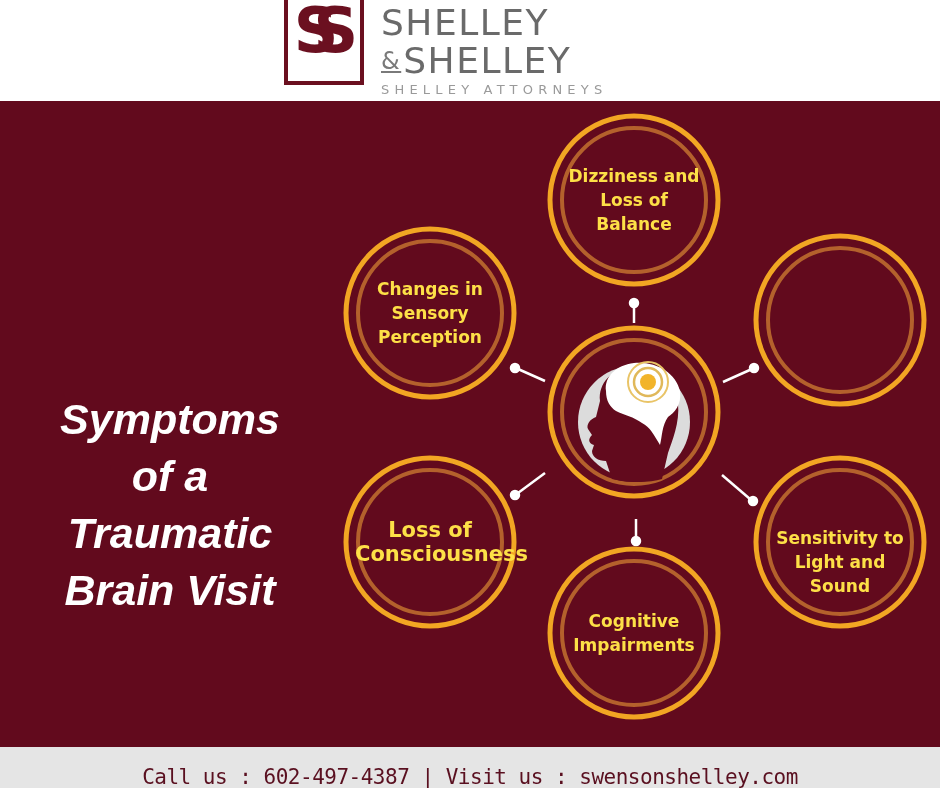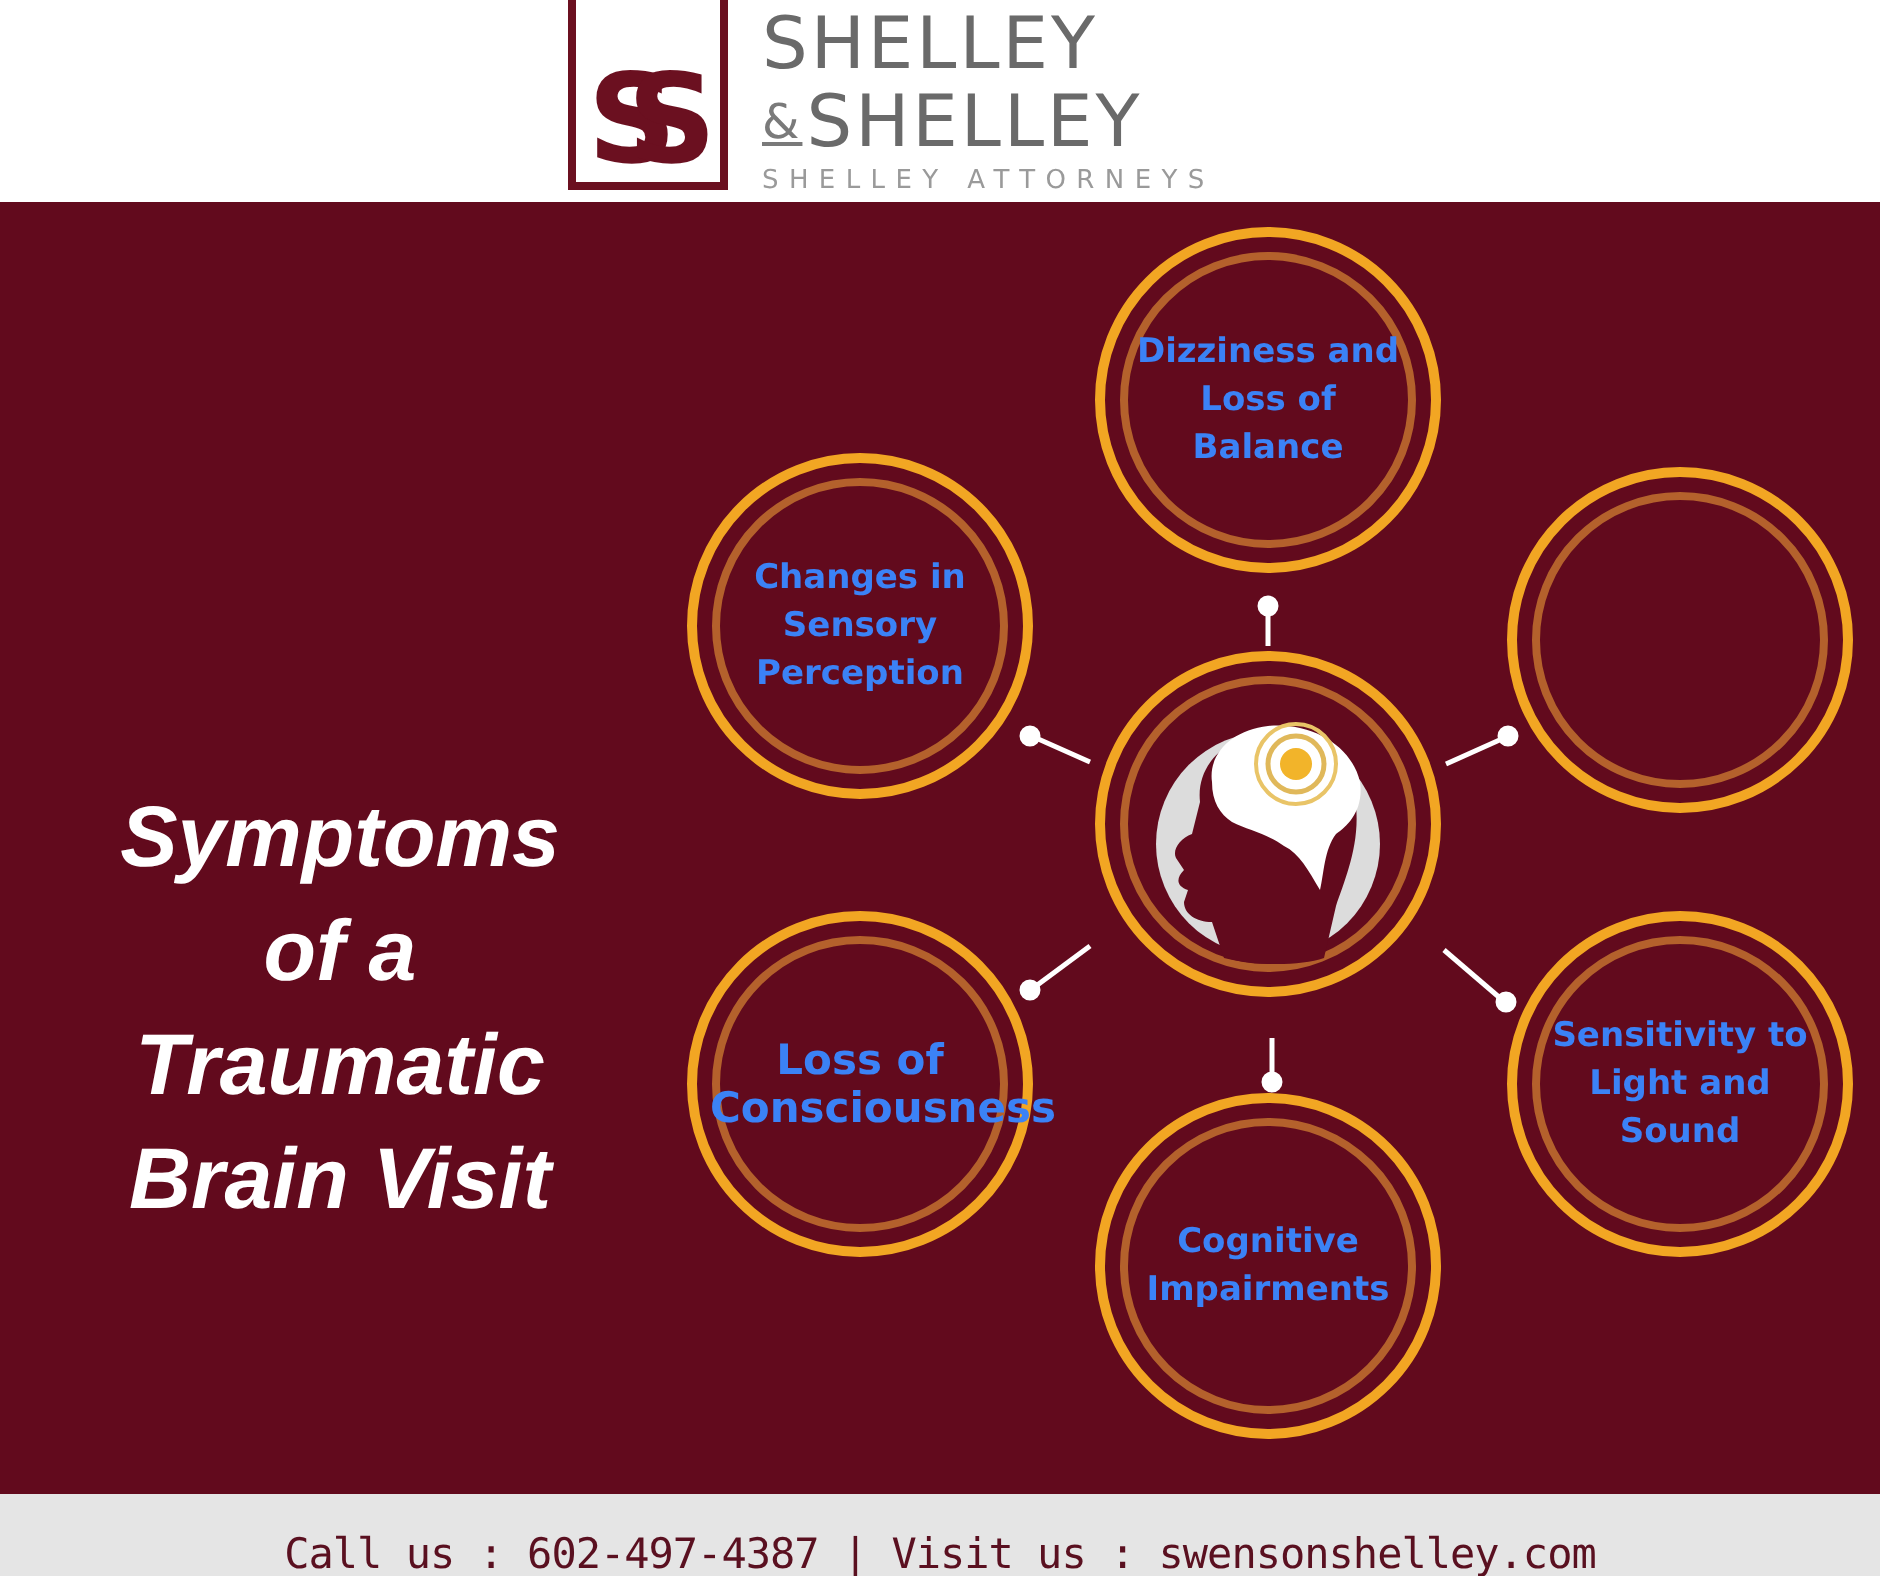--- a/index.html
+++ b/index.html
@@ -1,29 +1,29 @@
 <!DOCTYPE html>
 <html><head>
 <meta charset="utf-8">
 <style>
   html, body { margin: 0; padding: 0; }
   body { width: 940px; height: 788px; background: #ffffff; position: relative; overflow: hidden; font-family: "Liberation Sans", sans-serif; }
   .header { position: absolute; left: 0; top: 0; width: 940px; height: 101px; background: #ffffff; }
-  .logo-box { position: absolute; left: 284px; top: 0; width: 80px; height: 95px; border: 4px solid #6b1020; border-top: none; box-sizing: border-box; display: flex; align-items: flex-end; justify-content: center; }
+  .logo-box { position: absolute; left: 284px; top: 0; width: 80px; height: 85px; border: 4px solid #6b1020; border-top: none; box-sizing: border-box; display: flex; align-items: flex-start; justify-content: center; }
   .logo-mark { font-family: "DejaVu Sans", sans-serif; font-size: 62px; color: #6b1020; line-height: 1; font-weight: bold; letter-spacing: -22px; margin-left: -18px; }
   .logo-text { position: absolute; left: 381px; top: 4px; width: 260px; }
   .logo-name { font-family: "DejaVu Sans", sans-serif; color: #6a6a6a; font-size: 36px; line-height: 38px; letter-spacing: 1.5px; white-space: nowrap; }
   .logo-amp { font-size: 24px; color: #7a7a7a; vertical-align: 4px; margin-right: 2px; text-decoration: underline; }
   .logo-tag { font-family: "DejaVu Sans", sans-serif; color: #9a9a9a; font-size: 13px; letter-spacing: 5.2px; margin-top: 2px; white-space: nowrap; }
   .main { position: absolute; left: 0; top: 101px; width: 940px; height: 646px; background: #620a1d; }
   .title { position: absolute; left: 30px; top: 290px; width: 280px; color: #ffffff; font-family: "Liberation Sans", sans-serif; font-weight: bold; font-size: 43px; line-height: 57px; text-align: center; }
   .title span { display: block; font-style: italic; }
   svg.diagram { position: absolute; left: 0; top: 0; }
   .node { position: absolute; width: 174px; height: 174px; border-radius: 50%; display: flex; align-items: center; justify-content: center; text-align: center; }
-  .node-label { color: #3b82f6; font-family: "DejaVu Sans", sans-serif; font-weight: bold; font-size: 17px; line-height: 24px; width: 140px; }
+  .node-label { color: #fde047; font-family: "DejaVu Sans", sans-serif; font-weight: bold; font-size: 17px; line-height: 24px; width: 140px; }
   .footer { position: absolute; left: 0; top: 747px; width: 940px; height: 58px; background: #e5e5e5; display: flex; align-items: center; justify-content: center; }
   .footer-text { color: #5a1020; font-family: "DejaVu Sans Mono", monospace; font-size: 21px; letter-spacing: -0.5px; margin-top: 2px; }
 </style>
 </head>
 <body>
 
 <div class="header">
   <div class="logo-box">
     <span class="logo-mark">SS</span>
   </div>
@@ -96,21 +96,21 @@
 
       <circle cx="648" cy="281" r="20" fill="none" stroke="#e9c467" stroke-width="2"></circle>
       <circle cx="648" cy="281" r="14" fill="none" stroke="#e0b85a" stroke-width="2.5"></circle>
       <circle cx="648" cy="281" r="8" fill="#f2b42a"></circle>
     </g>
   </svg>
 
   <div class="node" style="left:547px; top:12px;">
     <div class="node-label">Dizziness and Loss of Balance</div>
   </div>
-  <div class="node" style="left:753px; top:354px;">
+  <div class="node" style="left:753px; top:374px;">
     <div class="node-label" style="width:132px;">Sensitivity to Light and Sound</div>
   </div>
   <div class="node" style="left:547px; top:445px;text-align:center;">
     <div class="node-label" style="width:130px;">Cognitive Impairments</div>
   </div>
   <div class="node" style="left:343px; top:354px;">
     <div class="node-label" style="width:150px; font-size:21px;">Loss of Consciousness</div>
   </div>
   <div class="node" style="left:343px; top:125px;">
     <div class="node-label" style="width:130px;">Changes in Sensory Perception</div>

